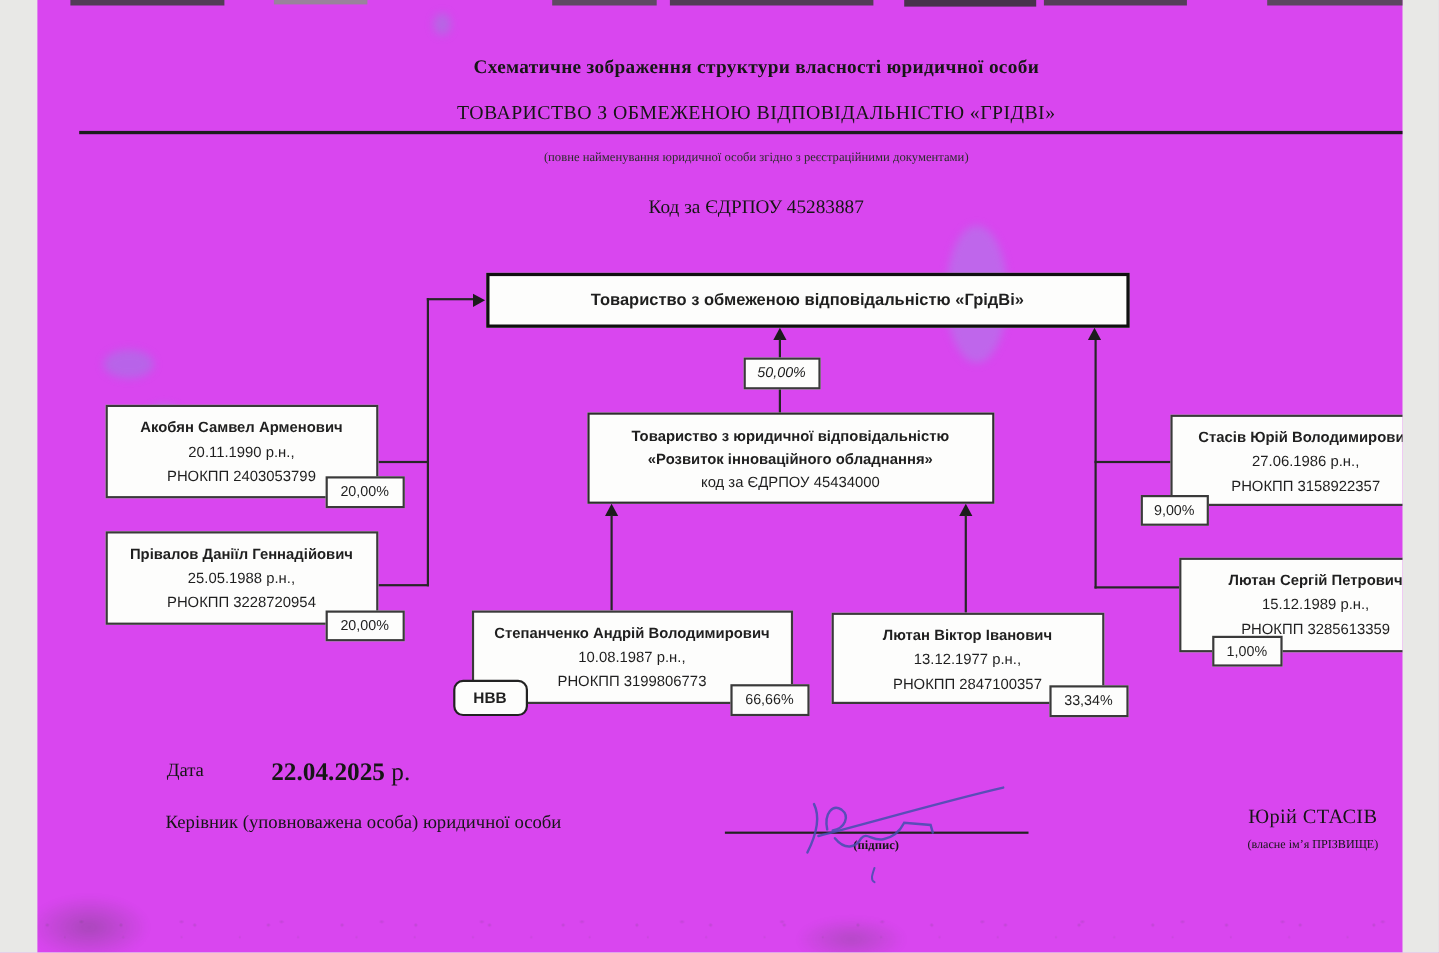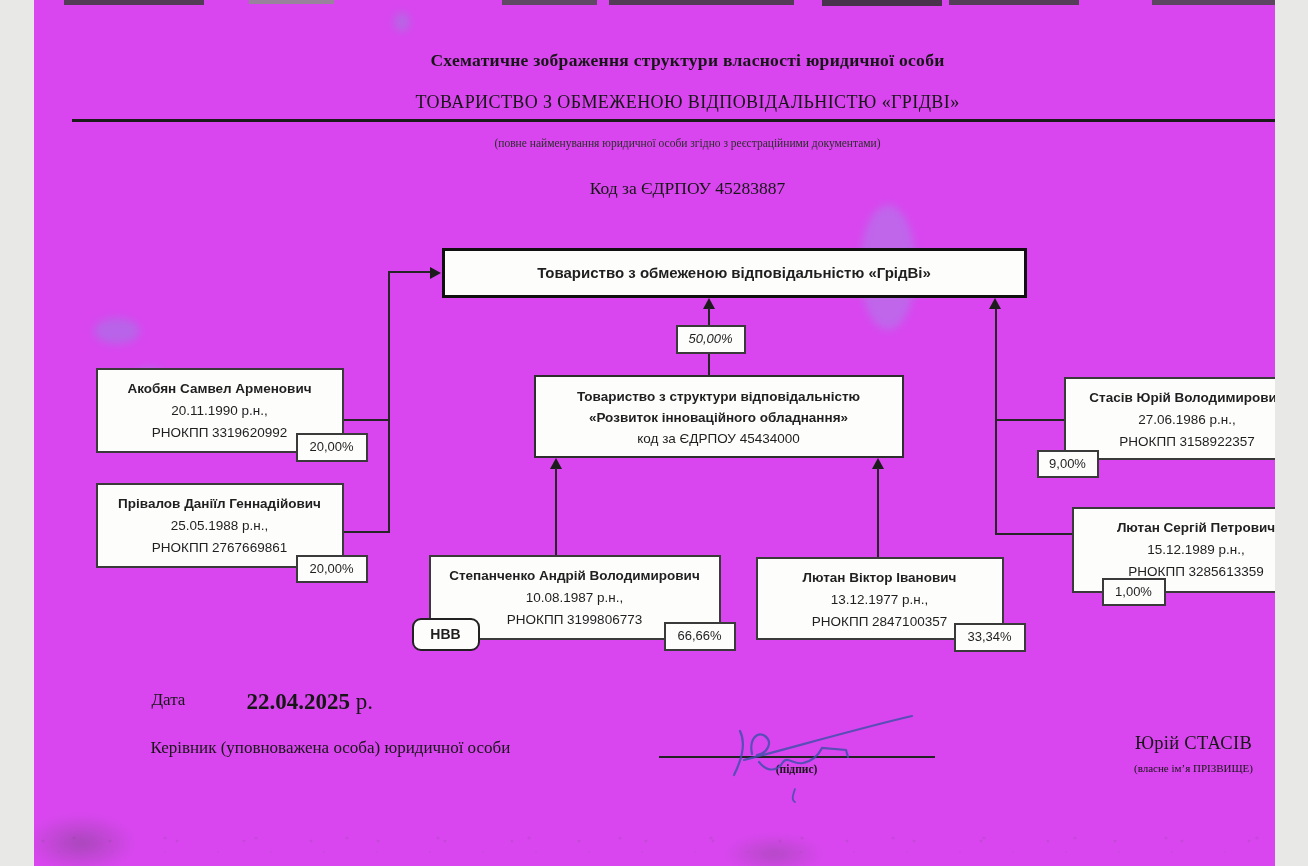--- a/index.html
+++ b/index.html
@@ -103,36 +103,36 @@
   <div class="arr-up" style="left:838px; top:458px;"></div>
   <div class="ln" style="left:843px; top:468px; width:2px; height:89px;"></div>
 
   <div class="box box-main" style="left:408px; top:248px; width:585px; height:50px;">
     <div class="vmid">Товариство з обмеженою відповідальністю «ГрідВі»</div>
   </div>
 
   <div class="pct" style="left:642px; top:325px; width:70px; height:29px;font-style:italic;">50,00%</div>
 
   <div class="box box-mid" style="left:500px; top:375px; width:370px; height:83px;">
-    <div class="pname">Товариство з структури відповідальністю</div>
+    <div class="pname">Товариство з юридичної відповідальністю</div>
     <div class="pname">«Розвиток інноваційного обладнання»</div>
     <div>код за ЄДРПОУ 45434000</div>
   </div>
 
   <div class="box box-person" style="left:62px; top:368px; width:248px; height:85px;">
     <div class="pname">Акобян Самвел Арменович</div>
     <div>20.11.1990 р.н.,</div>
-    <div>РНОКПП 3319620992</div>
+    <div>РНОКПП 2403053799</div>
   </div>
   <div class="pct" style="left:262px; top:433px; width:72px; height:29px;">20,00%</div>
 
   <div class="box box-person" style="left:62px; top:483px; width:248px; height:85px;">
     <div class="pname">Прівалов Даніїл Геннадійович</div>
     <div>25.05.1988 р.н.,</div>
-    <div>РНОКПП 2767669861</div>
+    <div>РНОКПП 3228720954</div>
   </div>
   <div class="pct" style="left:262px; top:555px; width:72px; height:28px;">20,00%</div>
 
   <div class="box box-person" style="left:1030px; top:377px; width:247px; height:83px;">
     <div class="pname">Стасів Юрій Володимирович</div>
     <div>27.06.1986 р.н.,</div>
     <div>РНОКПП 3158922357</div>
   </div>
   <div class="pct" style="left:1003px; top:450px; width:62px; height:28px;">9,00%</div>
 

